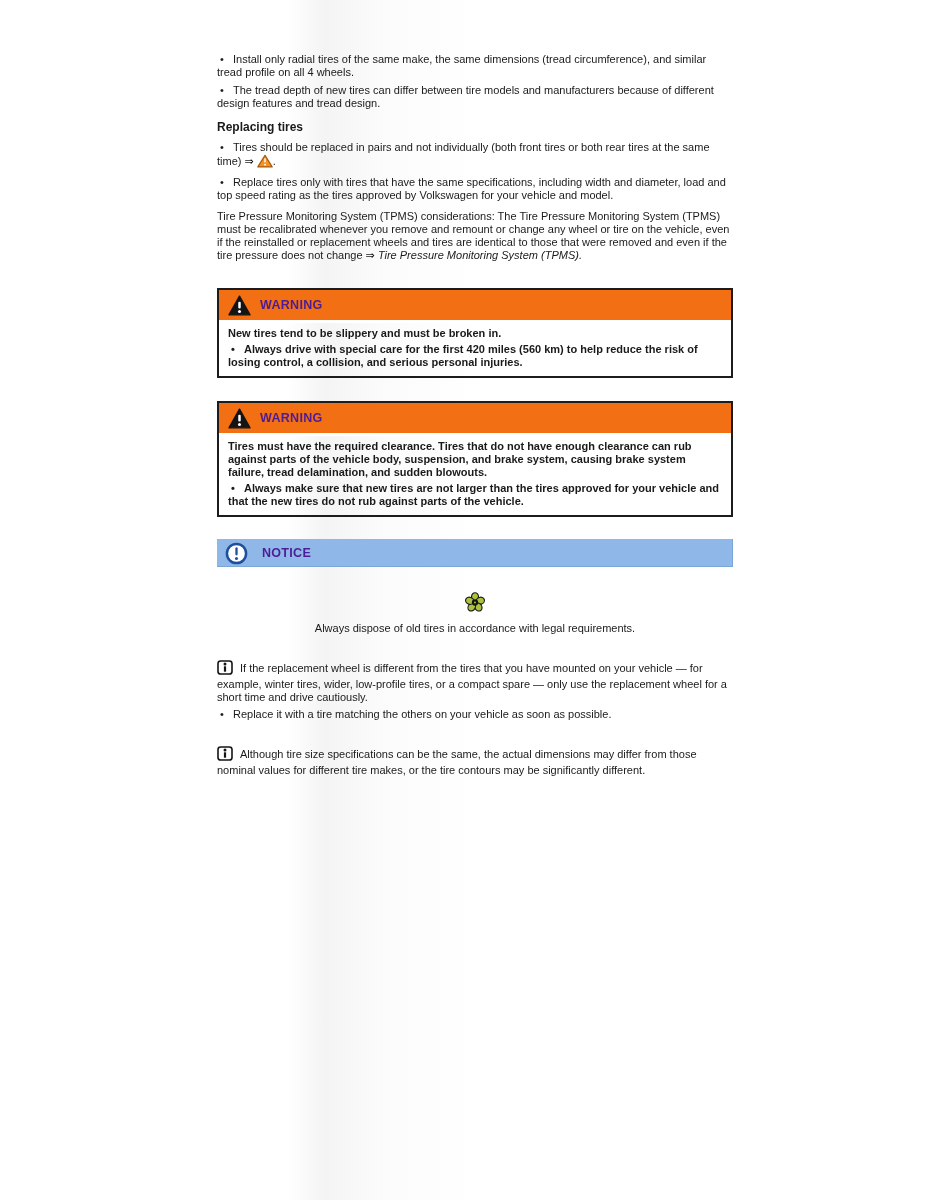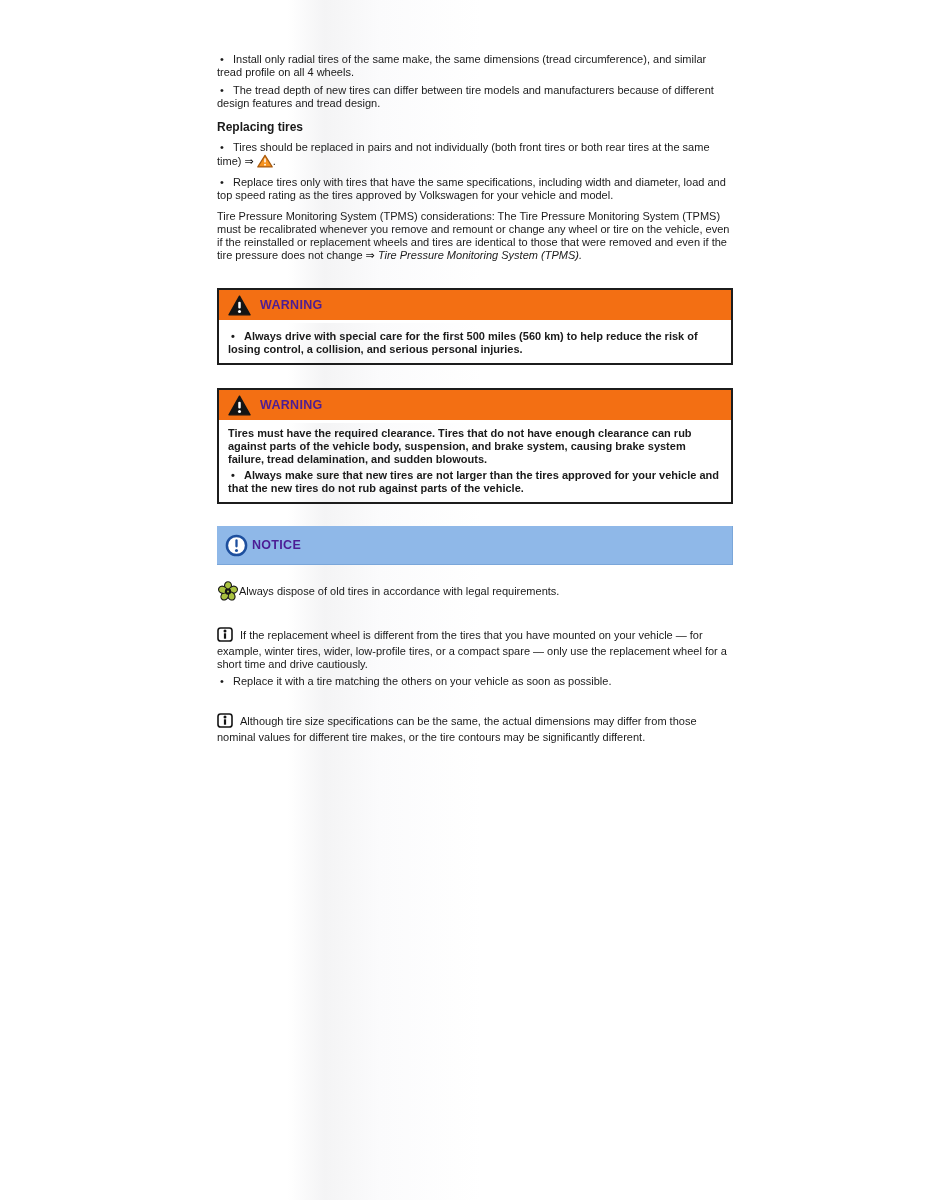--- a/index.html
+++ b/index.html
@@ -20,28 +20,28 @@
   .tpms .ref{font-style:italic;}
   .warnbox{border:2px solid #1c1c1c;margin-top:26px;}
   .warnbox .hd{
     background:var(--warning-orange,#F36F13);display:flex;align-items:center;gap:9px;
     height:26px;padding:2px 0 2px 9px;border-bottom:3px solid #fff;
   }
   .hd-title{font-weight:bold;font-size:12.5px;letter-spacing:.3px;color:#4c1d95;}
   .warnbox .bd{padding:4px 9px 7px;font-weight:bold;}
   .warnbox .bd .bullet{margin-top:3px;}
   .noticebar{
-    background:var(--notice-blue,#8FB8E8);display:flex;align-items:center;gap:4px;
-    height:39px;padding:0 0 0 8px;margin-top:22px;
+    background:var(--notice-blue,#8FB8E8);display:flex;align-items:center;gap:14px;
+    height:28px;padding:0 0 0 8px;margin-top:22px;
     box-shadow:inset -1px -1px 0 #7aa6d9;
   }
   .notice-bullets{margin-top:9px;font-weight:bold;}
   .notice-bullets .bullet{margin-top:4px;}
   .notice-bullets .bullet::before{width:19px;padding-left:5px;}
-  .envnote{display:flex;align-items:center;margin-top:16px;}
+  .envnote{display:flex;align-items:center;gap:9px;margin-top:25px;flex-direction:column;}
   .infonote{margin-top:25px;}
   .info-icon{display:inline-block;vertical-align:-3px;margin-right:7px;}
   .infonote + .bullet{margin-top:4px;}
   svg{display:block;}
   .inline-tri svg,.info-icon svg{display:inline-block;}
 </style>
 </head>
 <body>
 
 <div class="page">
@@ -66,21 +66,22 @@
         <span>
             <svg width="23" height="21" viewBox="0 0 24 22">
               <path d="M12 1.2 L23 20.8 H1 Z" fill="#141414" stroke="#141414" stroke-width="1.5" stroke-linejoin="round"></path>
               <rect x="10.7" y="7" width="2.6" height="7.2" rx="1.2" fill="#fff"></rect>
               <circle cx="12" cy="17.2" r="1.6" fill="#fff"></circle>
             </svg>
           </span>
         <span class="hd-title">WARNING</span>
       </div>
       <div class="bd">
-        <p class="bullet"><span>Always drive with special care for the first 500 miles (560 km) to help reduce the risk of losing control, a collision, and serious personal injuries.</span></p>
+        <p>New tires tend to be slippery and must be broken in.</p>
+        <p class="bullet"><span>Always drive with special care for the first 420 miles (560 km) to help reduce the risk of losing control, a collision, and serious personal injuries.</span></p>
       </div>
     </div>
 
     <div class="warnbox" style="margin-top:23px;">
       <div class="hd">
         <span>
             <svg width="23" height="21" viewBox="0 0 24 22">
               <path d="M12 1.2 L23 20.8 H1 Z" fill="#141414" stroke="#141414" stroke-width="1.5" stroke-linejoin="round"></path>
               <rect x="10.7" y="7" width="2.6" height="7.2" rx="1.2" fill="#fff"></rect>
               <circle cx="12" cy="17.2" r="1.6" fill="#fff"></circle>

